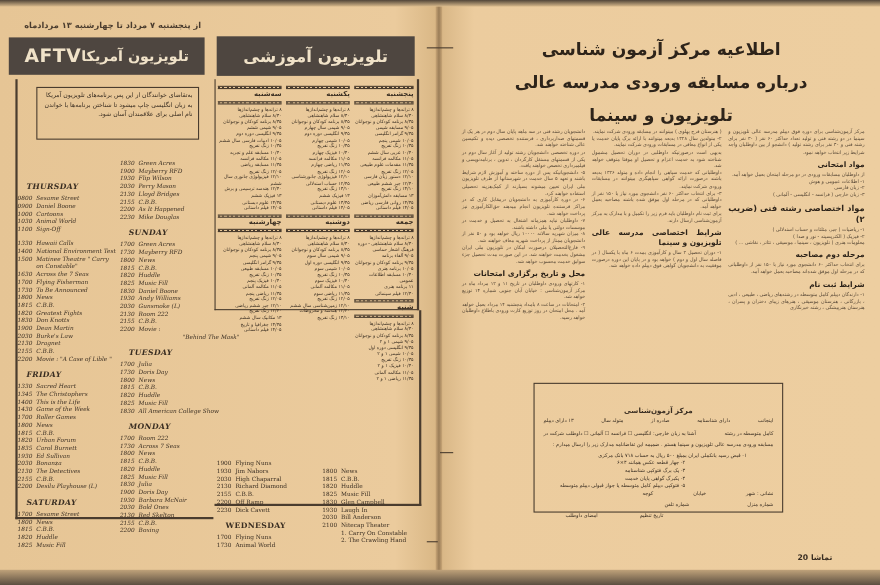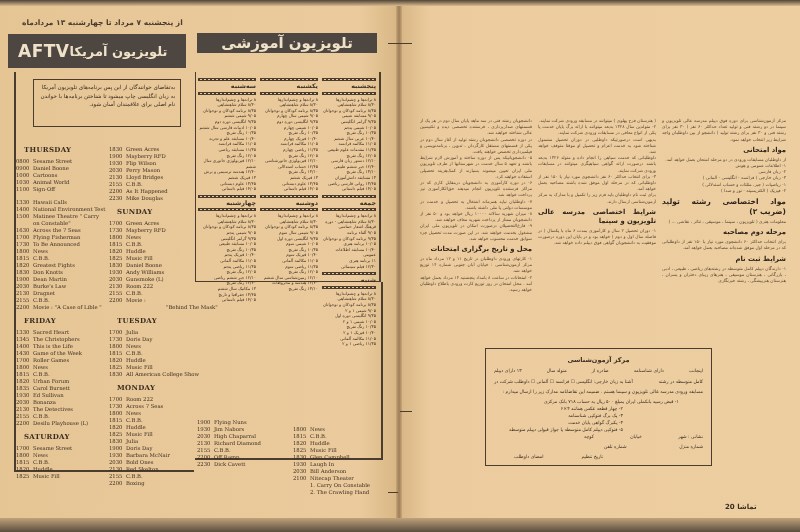--- a/index.html
+++ b/index.html
@@ -9,24 +9,24 @@
   .page-left { position: absolute; left: 0; top: 0; width: 399px; height: 532px; background: linear-gradient(90deg,#e6c595 0%,#ebcb9d 90%,#d8b684 100%); }
   .page-right { position: absolute; left: 399px; top: 0; width: 401px; height: 532px; background: linear-gradient(90deg,#d7b584 0%,#eccc9e 8%,#edcea0 100%); }
   .gutter { position: absolute; left: 396px; top: 0; width: 6px; height: 532px; background: linear-gradient(90deg,#c9a677,#9a7d58,#c9a677); }
   .bottom-edge { position: absolute; left: 0; top: 518px; width: 800px; height: 14px; background: linear-gradient(180deg,#bfa27a,#5a4d3f); }
   .top-edge { position: absolute; left: 0; top: 0; width: 800px; height: 6px; background: linear-gradient(180deg,#514538,#d9ba8c); }
   .rtl { direction: rtl; font-family: "DejaVu Sans", sans-serif; }
 
   .date-line { position: absolute; left: 22px; top: 18px; width: 360px; font-size: 7.5px; text-align: left; font-weight: bold; color: #4a3c2e; }
 
   .banner { position: absolute; background: #4e4640; color: #f0e2c8; font-family: "DejaVu Sans", sans-serif; font-weight: bold; display: flex; align-items: center; }
-  .banner-aftv { left: 8px; top: 34px; width: 178px; height: 34px; justify-content: flex-start; padding: 0 10px; }
+  .banner-aftv { left: 8px; top: 34px; width: 178px; height: 34px; justify-content: center; padding: 0 10px; }
   .banner-aftv .latin { font-size: 17px; letter-spacing: 0.5px; }
   .banner-aftv .fa { font-size: 13px; }
-  .banner-edu { left: 197px; top: 33px; width: 180px; height: 20px; justify-content: center; font-size: 15px; }
+  .banner-edu { left: 197px; top: 33px; width: 180px; height: 36px; justify-content: center; font-size: 15px; }
 
   .aftv-frame { position: absolute; left: 14px; top: 72px; width: 180px; height: 400px; border-left: 2px solid #4a3c2e; border-bottom: 2px solid #4a3c2e; }
   .aftv-notice { position: absolute; left: 33px; top: 79px; width: 148px; height: 48px; border: 1.5px solid #4a3c2e; padding: 3px 5px; font-size: 5.6px; line-height: 8.5px; text-align: right; }
 
   .sched-col { position: absolute; font-size: 5.3px; line-height: 7px; font-family: "DejaVu Serif", serif; }
   .day-h { font-size: 7px; font-weight: bold; letter-spacing: 0.3px; margin: 6px 0 5px 8px; }
   .row { display: flex; white-space: nowrap; }
   .row .t { width: 17px; flex: none; }
   .row .p { flex: none; }
   .gap { height: 6px; }
@@ -36,21 +36,21 @@
   .zig { height: 3px; margin: 3px 0 2px; background: repeating-linear-gradient(90deg,#4a3c2e 0 2px,transparent 2px 4px); border-top: 1px solid #4a3c2e; border-bottom: 1px solid #4a3c2e; }
 
   .frame2 { position: absolute; left: 195px; top: 282px; width: 188px; height: 178px; border-right: 2px solid #4a3c2e; border-bottom: 2px solid #4a3c2e; }
 
   .title-block { position: absolute; left: 420px; top: 30px; width: 362px; height: 100px; text-align: center; font-family: "DejaVu Sans", sans-serif; font-weight: bold; color: #2e241a; font-size: 15.5px; line-height: 30px; }
 
   .art-col { position: absolute; font-size: 4.4px; line-height: 6.2px; text-align: justify; color: #5a4a38; }
   .art-col .sh { font-size: 6.8px; font-weight: bold; color: #2e241a; margin: 3px 0 2px; line-height: 9px; }
   .art-col .shl { font-size: 7.5px; font-weight: bold; color: #2e241a; margin: 3px 0 2px; line-height: 10px; }
 
-  .form-box { position: absolute; left: 485px; top: 348px; width: 227px; height: 118px; border: 1.2px solid #4a3c2e; padding: 8px 8px; font-size: 4.6px; line-height: 7px; color: #3a2e22; }
+  .form-box { position: absolute; left: 485px; top: 348px; width: 227px; height: 118px; border: 1.2px solid #4a3c2e; padding: 21px 8px; font-size: 4.6px; line-height: 7px; color: #3a2e22; }
   .form-title { text-align: center; font-size: 6.5px; font-weight: bold; margin-bottom: 3px; }
   .form-row { display: flex; justify-content: space-between; }
   .form-item { text-align: right; padding-right: 40px; }
   .page-num { position: absolute; left: 725px; top: 503px; font-size: 7px; font-weight: bold; font-family: "DejaVu Sans", sans-serif; }
   .cut-mark { position: absolute; height: 1px; background: #4a3c2e; }
 </style>
 </head>
 <body>
 
 <div class="spread">
@@ -64,21 +64,21 @@
 
   <div class="banner banner-aftv">
     <span class="latin">AFTV</span>
     <span class="fa rtl">تلویزیون آمریکا</span>
   </div>
   <div class="banner banner-edu rtl">تلویزیون آموزشی</div>
 
   <div class="aftv-frame"></div>
   <div class="aftv-notice rtl">به‌تقاضای خوانندگان از این پس برنامه‌های تلویزیون آمریکا به زبان انگلیسی چاپ میشود تا شناختن برنامه‌ها با خواندن نام اصلی برای علاقمندان آسان شود.</div>
 
-  <div class="sched-col" style="left:16px; top:140px; width:95px;">
+  <div class="sched-col" style="left:16px; top:160px; width:95px;font-style:italic;">
     <div id="aftv-thu">
         <div class="day-h">THURSDAY</div>
         <div class="row">
           <span class="t">0800</span>
           <span class="p">Sesame Street</span>
         </div>
         <div class="row">
           <span class="t">0900</span>
           <span class="p">Daniel Boone</span>
         </div>
@@ -237,21 +237,21 @@
           <span class="t">1820</span>
           <span class="p">Huddle</span>
         </div>
         <div class="row">
           <span class="t">1825</span>
           <span class="p">Music Fill</span>
         </div>
       </div>
   </div>
 
-  <div class="sched-col" style="left:109px; top:146px; width:90px;">
+  <div class="sched-col" style="left:109px; top:146px; width:90px;font-style:italic;">
     <div id="aftv-satc">
         <div class="row">
           <span class="t">1830</span>
           <span class="p">Green Acres</span>
         </div>
         <div class="row">
           <span class="t">1900</span>
           <span class="p">Mayberry RFD</span>
         </div>
         <div class="row">
@@ -574,20 +574,31 @@
         </div>
         <div class="row">
           <span class="t">2200</span>
           <span class="p">Off Ramp</span>
         </div>
         <div class="row">
           <span class="t">2230</span>
           <span class="p">Dick Cavett</span>
         </div>
       </div>
+    <div id="aftv-wed">
+        <div class="day-h">WEDNESDAY</div>
+        <div class="row">
+          <span class="t">1700</span>
+          <span class="p">Flying Nuns</span>
+        </div>
+        <div class="row">
+          <span class="t">1730</span>
+          <span class="p">Animal World</span>
+        </div>
+      </div>
   </div>
   <div class="sched-col" style="left:293px; top:426px; width:90px;">
     <div id="aftv-wedc">
         <div class="row">
           <span class="t">1800</span>
           <span class="p">News</span>
         </div>
         <div class="row">
           <span class="t">1815</span>
           <span class="p">C.B.B.</span>
@@ -625,31 +636,36 @@
           <span class="p" style="padding-left: 0px;">2. The Crawling Hand</span>
         </div>
       </div>
   </div>
 
   <div class="cut-mark" style="left:388px; top:43px; width:12px;"></div>
   <div class="cut-mark" style="left:388px; top:492px; width:10px;"></div>
   <div class="cut-mark" style="left:400px; top:43px; width:12px;"></div>
   <div class="cut-mark" style="left:400px; top:411px; width:12px;"></div>
 
+  <div class="title-block rtl">
+    <div>اطلاعیه مرکز آزمون شناسی</div>
+    <div>درباره مسابقه ورودی مدرسه عالی</div>
+    <div>تلویزیون و سینما</div>
+  </div>
 
   <div class="art-col rtl" style="left:662px; top:118px; width:124px;">
     <div>مرکز آزمون‌شناسی برای دوره فوق دیپلم مدرسه عالی تلویزیون و سینما در دو رشته فنی و تولید تعداد حداکثر ۶۰ نفر ( ۳۰ نفر برای رشته فنی و ۳۰ نفر برای رشته تولید ) دانشجو از بین داوطلبان واجد شرایط زیر انتخاب خواهد نمود.</div>
     <div class="sh">مواد امتحانی</div>
     <div>از داوطلبان مسابقات ورودی در دو مرحله امتحان بعمل خواهد آمد.</div>
     <div>۱- اطلاعات عمومی و هوش</div>
     <div>۲- زبان فارسی</div>
     <div>۳- زبان خارجی ( فرانسه - انگلیسی - آلمانی )</div>
+    <div class="shl">مواد اختصاصی رشته فنی (ضریب ۲)</div>
     <div>۱- ریاضیات ( جبر، مثلثات و حساب استدلالی )</div>
     <div>۲- فیزیک ( الکتریسیته - نور و صدا )</div>
-    <div class="shl">مواد اختصاصی رشته تولید (ضریب ۲)</div>
     <div>معلومات هنری ( تلویزیون ، سینما ، موسیقی ، تئاتر ، نقاشی ... )</div>
     <div class="sh">مرحله دوم مصاحبه</div>
     <div>برای انتخاب حداکثر ۶۰ دانشجوی مورد نیاز با ۱۵۰ نفر از داوطلبانی که در مرحله اول موفق شده‌اند مصاحبه بعمل خواهد آمد.</div>
     <div class="sh">شرایط ثبت نام</div>
     <div>۱- دارندگان دیپلم کامل متوسطه در رشته‌های ریاضی ، طبیعی ، ادبی ، بازرگانی ، هنرستان موسیقی ، هنرهای زیبای دختران و پسران ، هنرستان هنرپیشگی ، رشته خبرنگاری</div>
   </div>
 
   <div class="art-col rtl" style="left:538px; top:118px; width:118px;">
     <div>( هنرستان فرح پهلوی ) میتوانند در مسابقه ورودی شرکت نمایند.</div>
     <div>۲- متولدین سال ۱۳۲۸ به‌بعد میتوانند با ارائه برگ پایان خدمت یا یکی از انواع معافی در مسابقات ورودی شرکت نمایند.</div>

